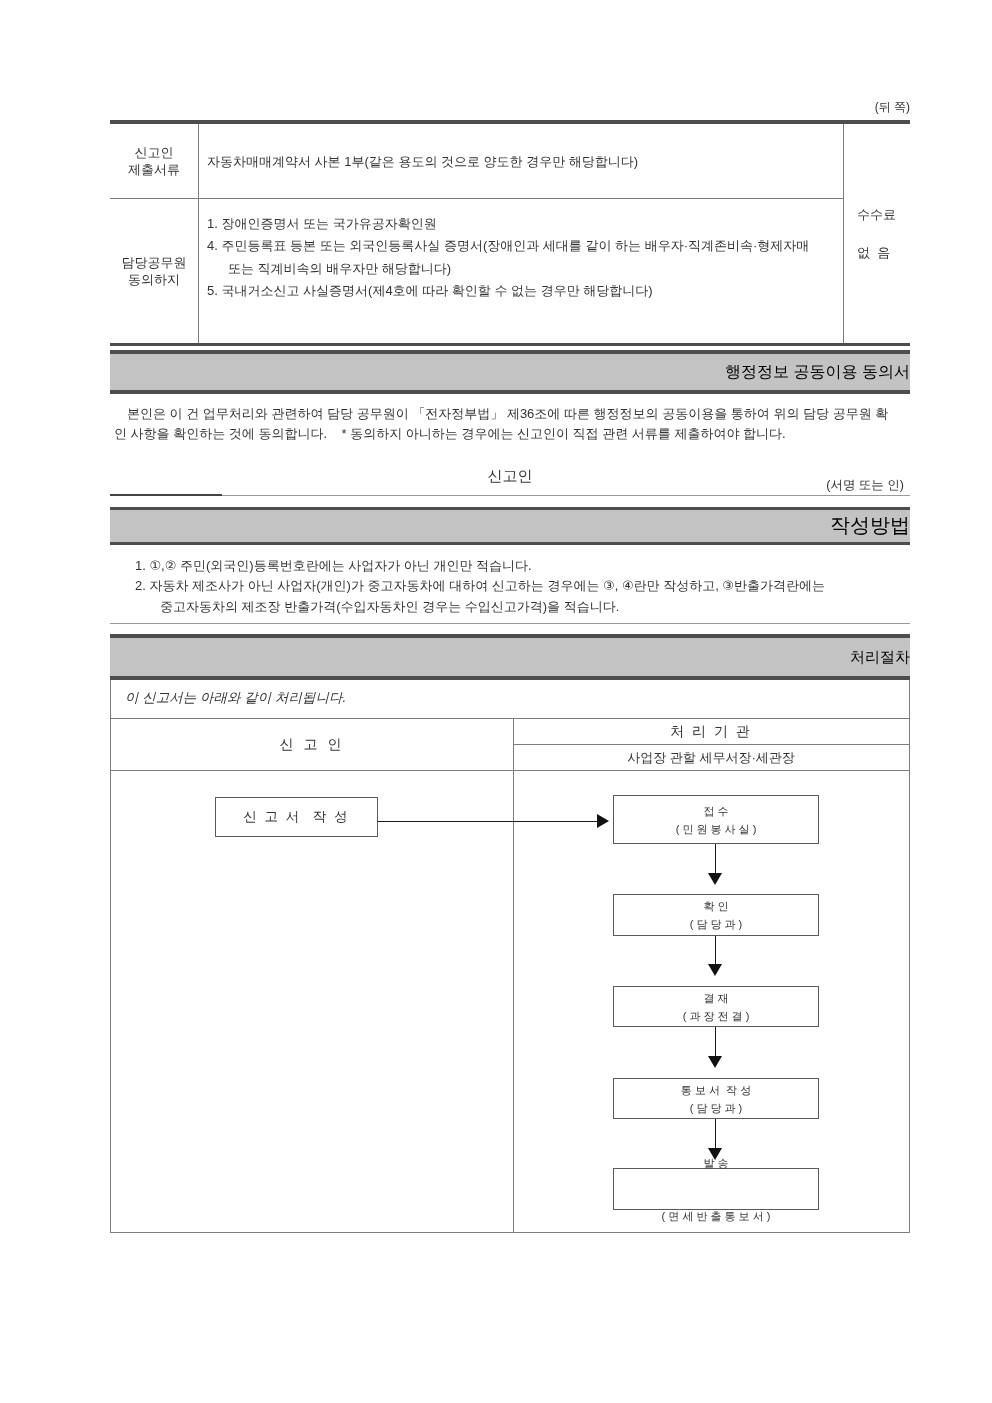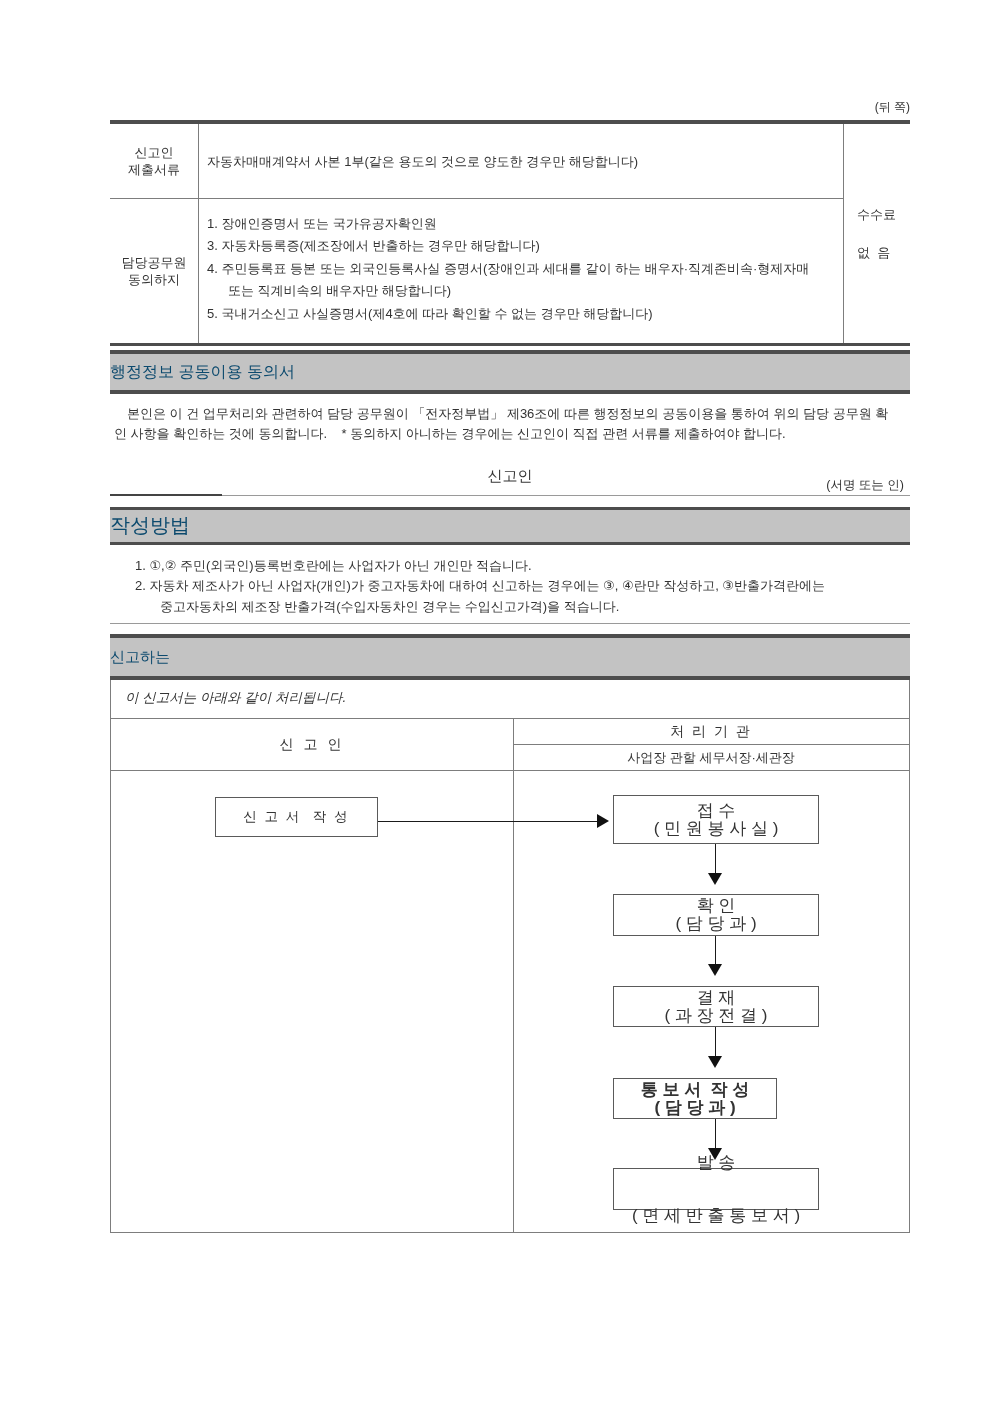--- a/index.html
+++ b/index.html
@@ -13,31 +13,31 @@
   .thick{background:#4d4d4d;}
   
   .t1{left:110px;top:120px;width:800px;height:226px;}
   .t1 .cell{position:absolute;font-size:13px;line-height:17px;}
   .t1-label{display:flex;flex-direction:column;align-items:center;justify-content:center;text-align:center;}
   .t1-list div{line-height:22.4px;white-space:pre;}
   .t1-list .cont{padding-left:21px;}
   
   .band{left:110px;width:800px;background:#c3c3c3;box-sizing:border-box;
         border-top:4px solid #4d4d4d;border-bottom:4px solid #4d4d4d;
-        text-align:left;color:#0c4a6e;}
+        text-align:right;color:#000000;}
   
   .para{left:114px;width:792px;font-size:13px;line-height:20px;white-space:pre;}
   .instr{font-size:13px;line-height:20px;white-space:pre;}
   
   .proc{left:110px;top:680px;width:800px;height:553px;box-sizing:border-box;
         border-left:1px solid #7d7d7d;border-right:1px solid #7d7d7d;border-bottom:1px solid #7d7d7d;}
   .proc .hd{position:absolute;display:flex;align-items:center;justify-content:center;}
   .flowbox{position:absolute;box-sizing:border-box;border:1px solid #5a5a5a;background:#fff;
            display:flex;flex-direction:column;align-items:center;justify-content:center;
-           font-size:17px;line-height:18px;text-align:center;}
+           font-size:11px;line-height:18px;text-align:center;}
   .conn{position:absolute;width:1px;background:#1a1a1a;}
   .head-down{position:absolute;width:0;height:0;border-left:7px solid transparent;
              border-right:7px solid transparent;border-top:12px solid #111;}
   .head-right{position:absolute;width:0;height:0;border-top:7px solid transparent;
               border-bottom:7px solid transparent;border-left:12px solid #111;}
 </style>
 </head>
 <body>
 
 <div class="abs" style="top:99px;right:82px;font-size:12px;">(뒤 쪽)</div>
@@ -54,21 +54,20 @@
     <div>제출서류</div>
   </div>
   <div class="cell" style="left:89px;top:4px;width:640px;height:74px;display:flex;align-items:center;padding-left:8px;">자동차매매계약서 사본 1부(같은 용도의 것으로 양도한 경우만 해당합니다)</div>
 
   <div class="cell t1-label" style="left:0;top:79px;width:88px;height:144px;">
     <div>담당공무원</div>
     <div>동의하지</div>
   </div>
   <div class="cell t1-list" style="left:89px;top:79px;width:640px;padding:14px 0 0 8px;">
     <div>1. 장애인증명서 또는 국가유공자확인원</div>
-    <div>3. 자동차등록증(제조장에서 반출하는 경우만 해당합니다)</div>
     <div>4. 주민등록표 등본 또는 외국인등록사실 증명서(장애인과 세대를 같이 하는 배우자·직계존비속·형제자매</div>
     <div class="cont">또는 직계비속의 배우자만 해당합니다)</div>
     <div>5. 국내거소신고 사실증명서(제4호에 따라 확인할 수 없는 경우만 해당합니다)</div>
   </div>
 
   <div class="cell" style="left:734px;top:4px;width:66px;height:219px;padding:82px 0 0 13px;box-sizing:border-box;">
     <div style="margin-bottom:21px;">수수료</div>
     <div class="ws-pre">없  음</div>
   </div>
 </div>
@@ -85,21 +84,21 @@
 <div class="abs" style="left:110px;top:494px;width:112px;height:2px;background:#444;"></div>
 
 <div class="abs band" style="top:507px;height:38px;line-height:31px;font-size:20px;border-top-width:3px;border-bottom-width:3px;">작성방법</div>
 
 <div class="abs instr" style="left:135px;top:556px;">1. ①,② 주민(외국인)등록번호란에는 사업자가 아닌 개인만 적습니다.</div>
 <div class="abs instr" style="left:135px;top:576px;">2. 자동차 제조사가 아닌 사업자(개인)가 중고자동차에 대하여 신고하는 경우에는 ③, ④란만 작성하고, ③반출가격란에는</div>
 <div class="abs instr" style="left:160px;top:597px;">중고자동차의 제조장 반출가격(수입자동차인 경우는 수입신고가격)을 적습니다.</div>
 
 <div class="abs hline" style="left:110px;top:623px;width:800px;background:#9a9a9a;"></div>
 
-<div class="abs band" style="top:634px;height:46px;line-height:38px;font-size:15px;">신고하는</div>
+<div class="abs band" style="top:634px;height:46px;line-height:38px;font-size:15px;">처리절차</div>
 
 <div class="abs proc">
 
   <div class="abs" style="left:14px;top:9px;font-size:13.5px;font-style:italic;">이 신고서는 아래와 같이 처리됩니다.</div>
   <div class="abs hline" style="left:0;top:38px;width:798px;"></div>
 
   <div class="hd ws-pre" style="left:0;top:39px;width:402px;height:51px;font-size:14px;letter-spacing:3px;">신 고 인</div>
   <div class="hd" style="left:402px;top:65px;width:396px;height:25px;font-size:13px;">사업장 관할 세무서장·세관장</div>
   <div class="hd ws-pre" style="left:402px;top:39px;width:396px;height:25px;font-size:14px;letter-spacing:2px;">처 리 기 관</div>
   <div class="abs hline" style="left:402px;top:64px;width:396px;"></div>
@@ -125,21 +124,21 @@
   <div class="conn" style="left:604px;top:256px;height:28px;"></div>
   <div class="head-down" style="left:597px;top:284px;"></div>
 
   <div class="flowbox" style="left:502px;top:306px;width:206px;height:41px;">
     <div class="ws-pre">결 재</div>
     <div class="ws-pre">( 과 장 전 결 )</div>
   </div>
   <div class="conn" style="left:604px;top:347px;height:29px;"></div>
   <div class="head-down" style="left:597px;top:376px;"></div>
 
-  <div class="flowbox" style="left:502px;top:398px;width:164px;height:41px;font-weight:bold;">
+  <div class="flowbox" style="left:502px;top:398px;width:206px;height:41px;">
     <div class="ws-pre">통 보 서  작 성</div>
     <div class="ws-pre">( 담 당 과 )</div>
   </div>
   <div class="conn" style="left:604px;top:439px;height:29px;"></div>
   <div class="head-down" style="left:597px;top:468px;"></div>
 
   <div class="flowbox" style="left:502px;top:488px;width:206px;height:42px;gap:35px;">
     <div class="ws-pre">발 송</div>
     <div class="ws-pre">( 면 세 반 출 통 보 서 )</div>
   </div>

